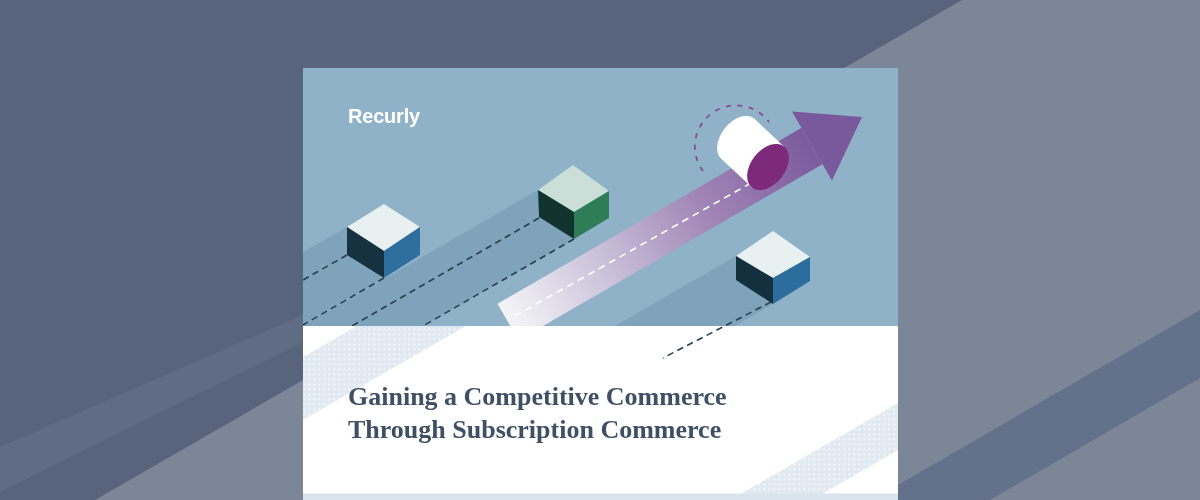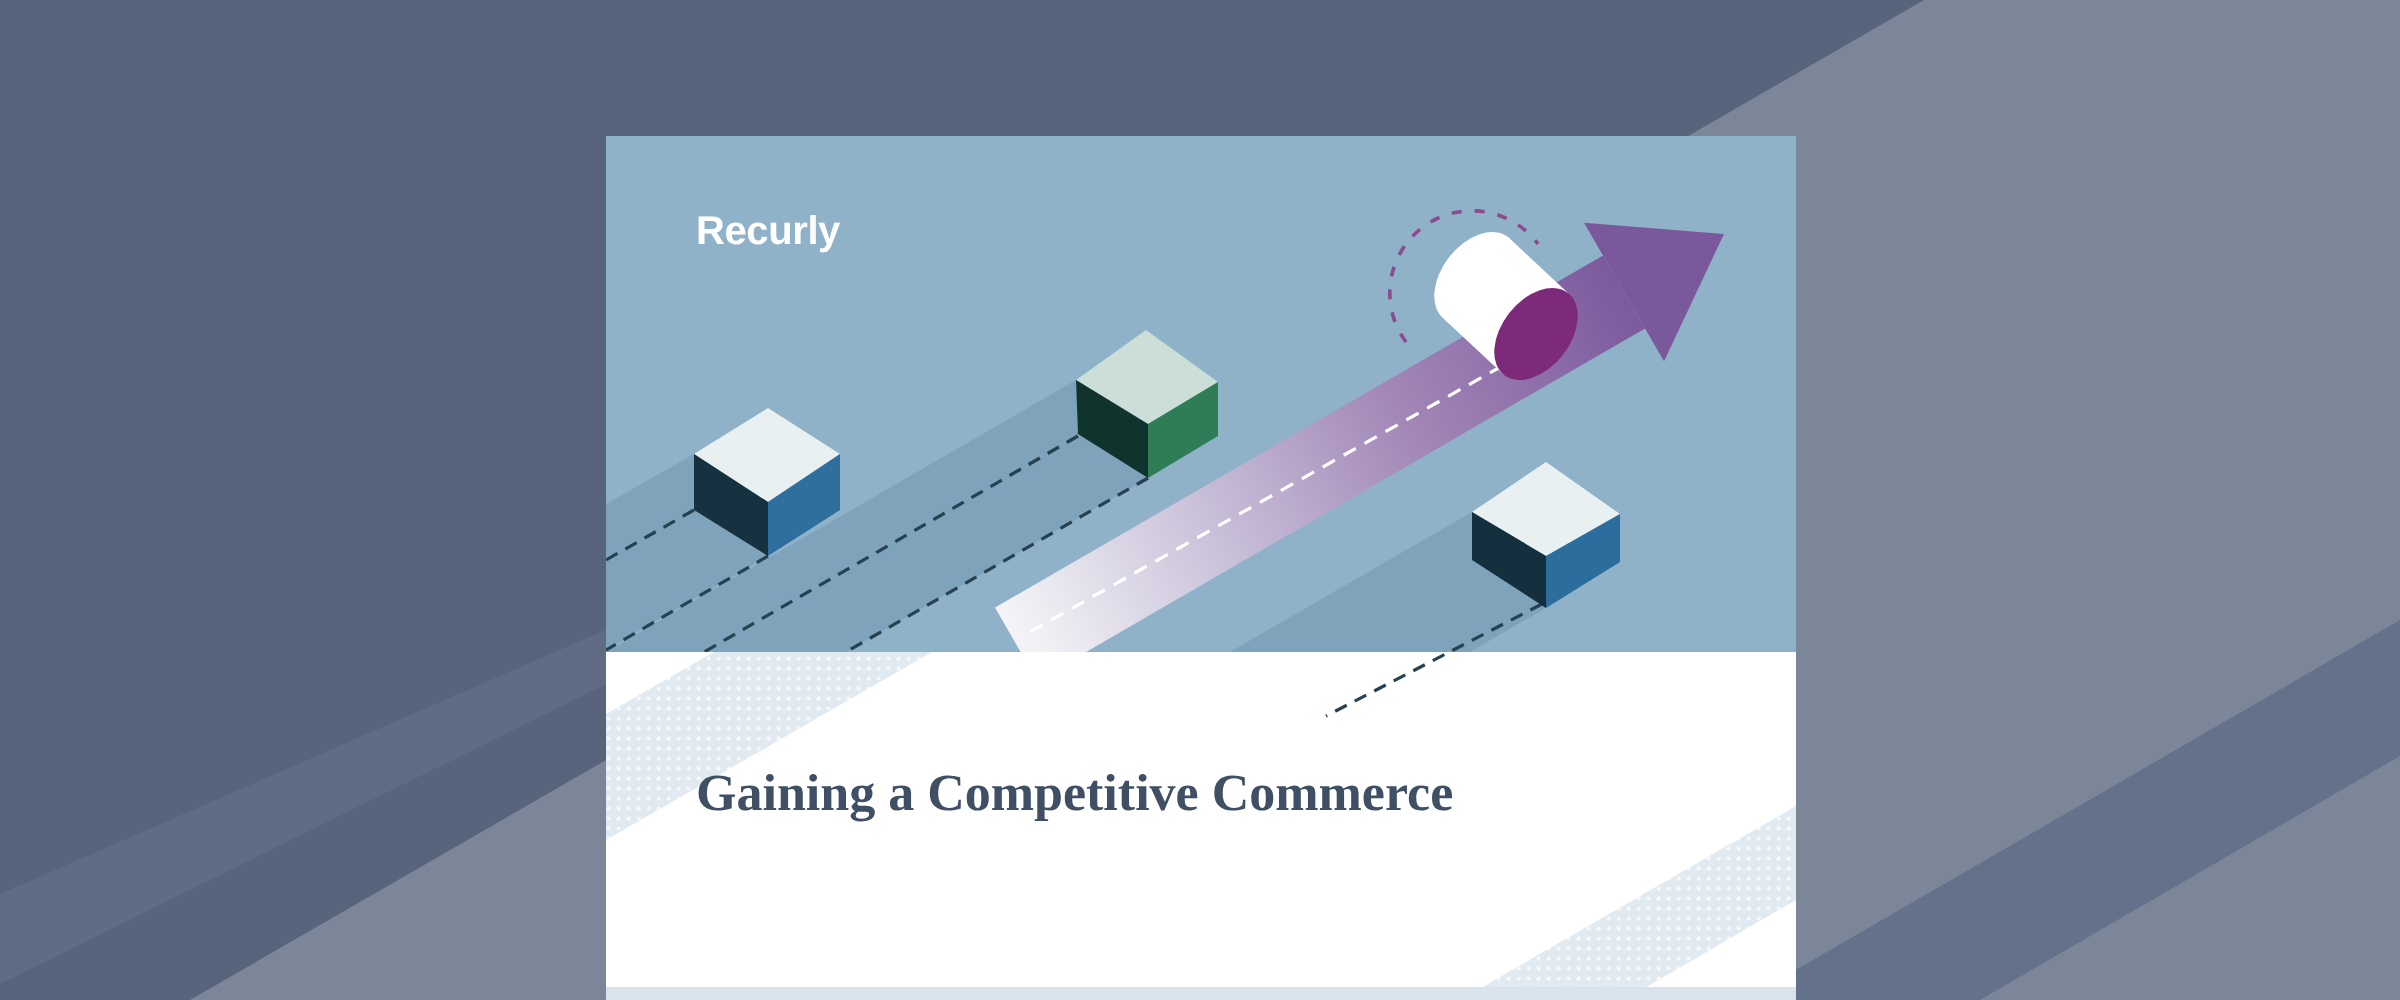--- a/index.html
+++ b/index.html
@@ -118,14 +118,15 @@
       <ellipse cx="465" cy="99" rx="26" ry="17" transform="rotate(-52 465 99)" fill="#7D2A7A"></ellipse>
     </g>
 
     <path d="M400,103 A41,41 0 0 1 466,54" stroke="#8C4A90" stroke-width="1.8" stroke-dasharray="5,6.5" fill="none"></path>
   </svg>
 
   <div class="brand-logo">Recurly</div>
 
   <div class="cover-title">
     <div>Gaining a Competitive Commerce</div>
+    <div>Through Subscription Commerce</div>
   </div>
 </div>
 
 </body></html>

